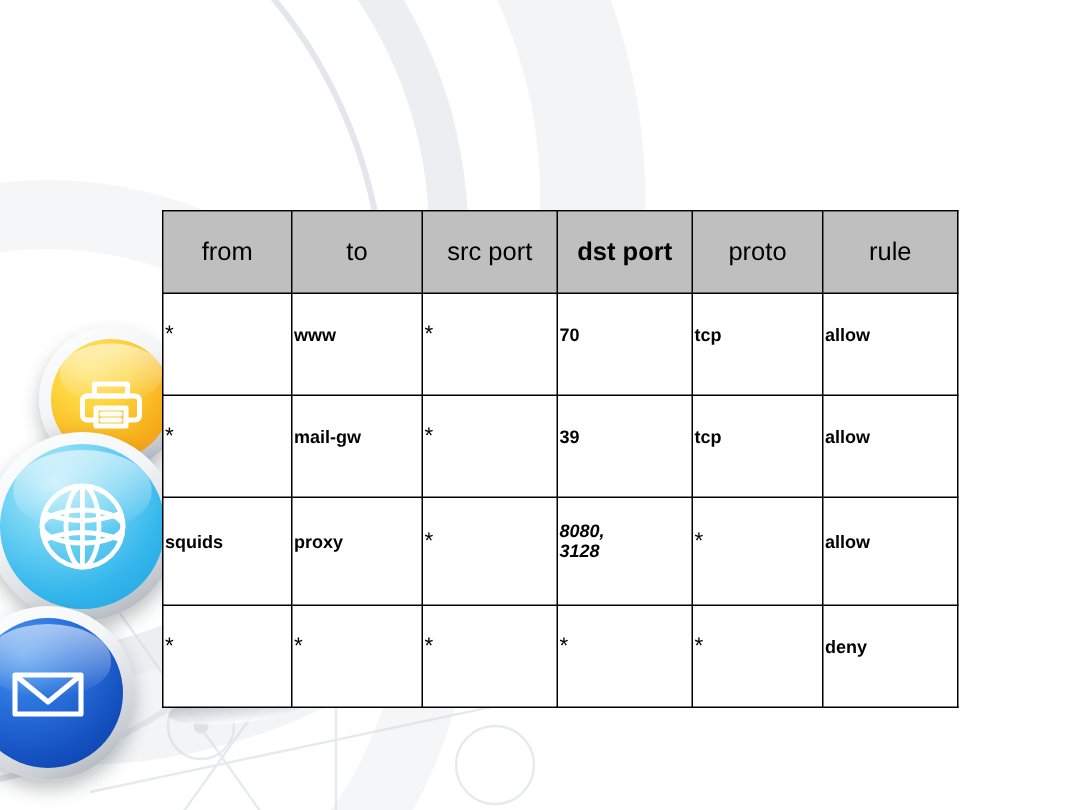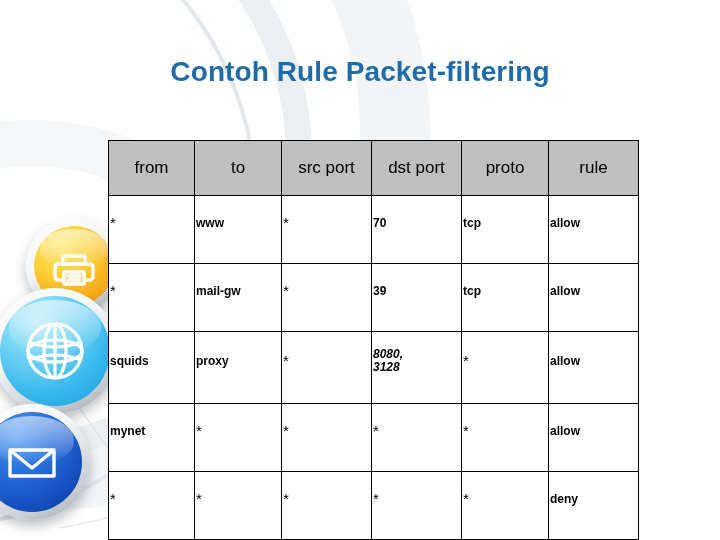--- a/index.html
+++ b/index.html
@@ -196,21 +196,21 @@
     font-weight: bold;
     line-height: 1.08;
   }
   table.rules thead th {
     background: #bfbfbf;
     height: 52px;
     font-size: 17px;
     font-weight: normal;
   }
   table.rules thead th.b {
-    font-weight: normal;
+    font-weight: bold;
   }
   table.rules tbody td {
     height: 52px;
     font-size: 12px;
     padding-bottom: 14px;
   }
   table.rules tbody td.star {
     font-size: 15px;
     font-weight: normal;
   }
@@ -298,21 +298,20 @@
           <g fill="none" stroke="#ffffff" stroke-width="3.4" stroke-linejoin="round">
             <path d="M12 22 h44 v26 h-44 z"></path>
             <path d="M12 22 l22 18 l22 -18"></path>
           </g>
         </svg>
       </div>
       <div class="gloss"></div>
     </div>
   </div>
 
-  <div class="title">Contoh Rule Packet-filtering</div>
 
   <div class="table-wrap">
     <table class="rules">
       <colgroup>
         <col class="c-from">
           <col class="c-to">
           <col class="c-src">
         <col class="c-dst">
           <col class="c-proto">
           <col class="c-rule">
@@ -349,28 +348,20 @@
           <td>proxy</td>
           <td class="star">*</td>
           <td>
             <span class="cellnum">8080,</span>
             <span class="cellnum">3128</span>
           </td>
           <td class="star">*</td>
           <td>allow</td>
         </tr>
         <tr>
-          <td>mynet</td>
-          <td class="star">*</td>
-          <td class="star">*</td>
-          <td class="star">*</td>
-          <td class="star">*</td>
-          <td>allow</td>
-        </tr>
-        <tr>
           <td class="star">*</td>
           <td class="star">*</td>
           <td class="star">*</td>
           <td class="star">*</td>
           <td class="star">*</td>
           <td>deny</td>
         </tr>
       </tbody>
     </table>
   </div>

